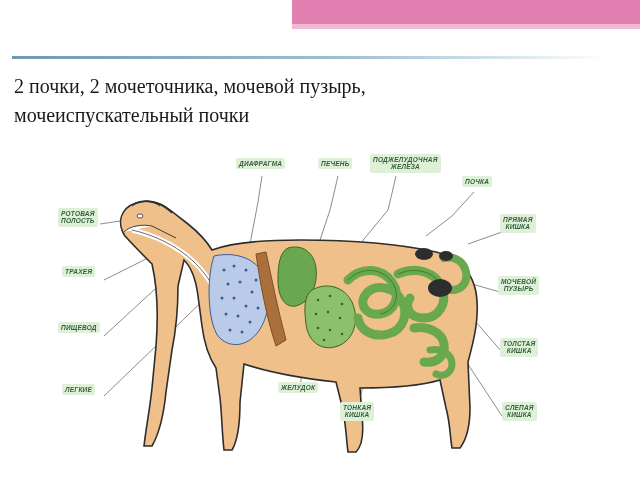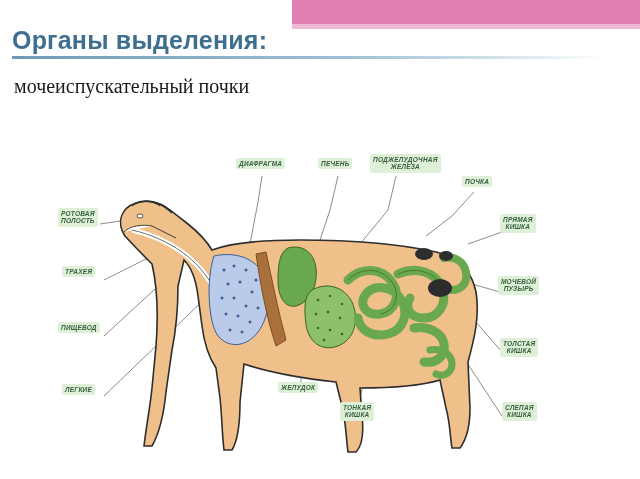--- a/index.html
+++ b/index.html
@@ -99,24 +99,24 @@
   }
 </style>
 </head>
 <body>
 
 <div id="slide">
 
   <div class="top-band"></div>
   <div class="top-band-light"></div>
 
-  <div class="title">Органы выделения:</div>
   <div class="title-rule"></div>
 
   <div class="subtitle">
+    <div>2 почки, 2 мочеточника, мочевой пузырь,</div>
     <div>мочеиспускательный почки</div>
   </div>
 
   <div id="diagram">
 
     <svg width="640" height="339" viewBox="0 0 640 339">
 
       <g stroke="#6f6f6f" stroke-width="0.8" fill="none">
         <path d="M262 36 L258 62 L250 104"></path>
         <path d="M338 36 L330 70 L318 106"></path>

